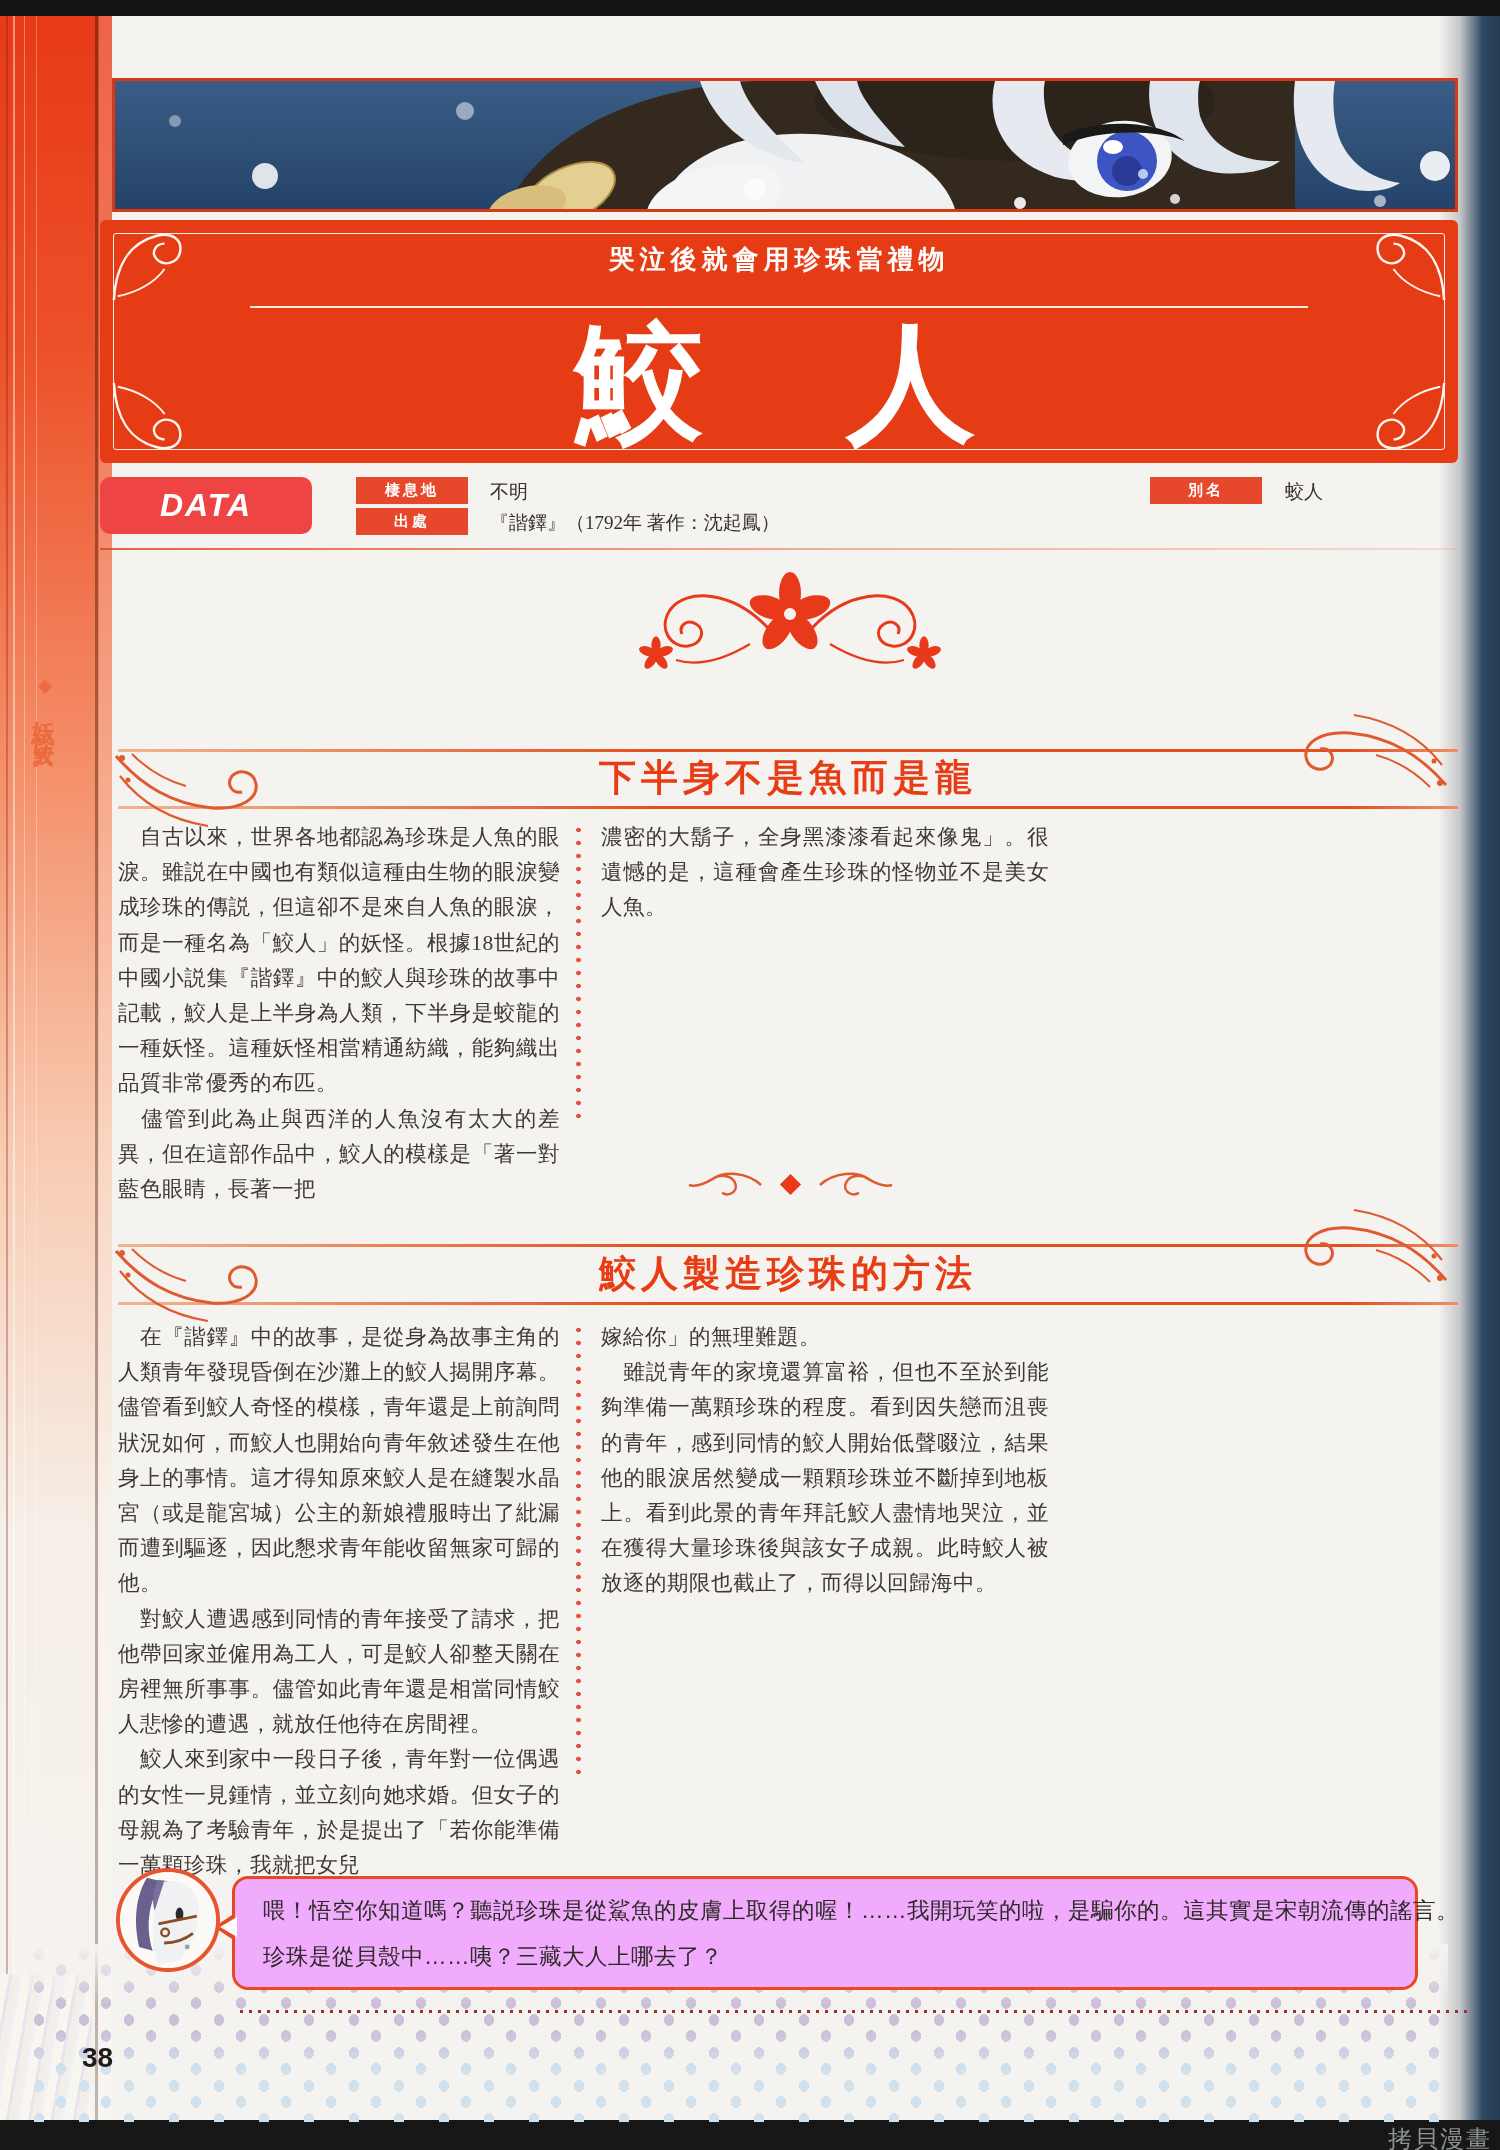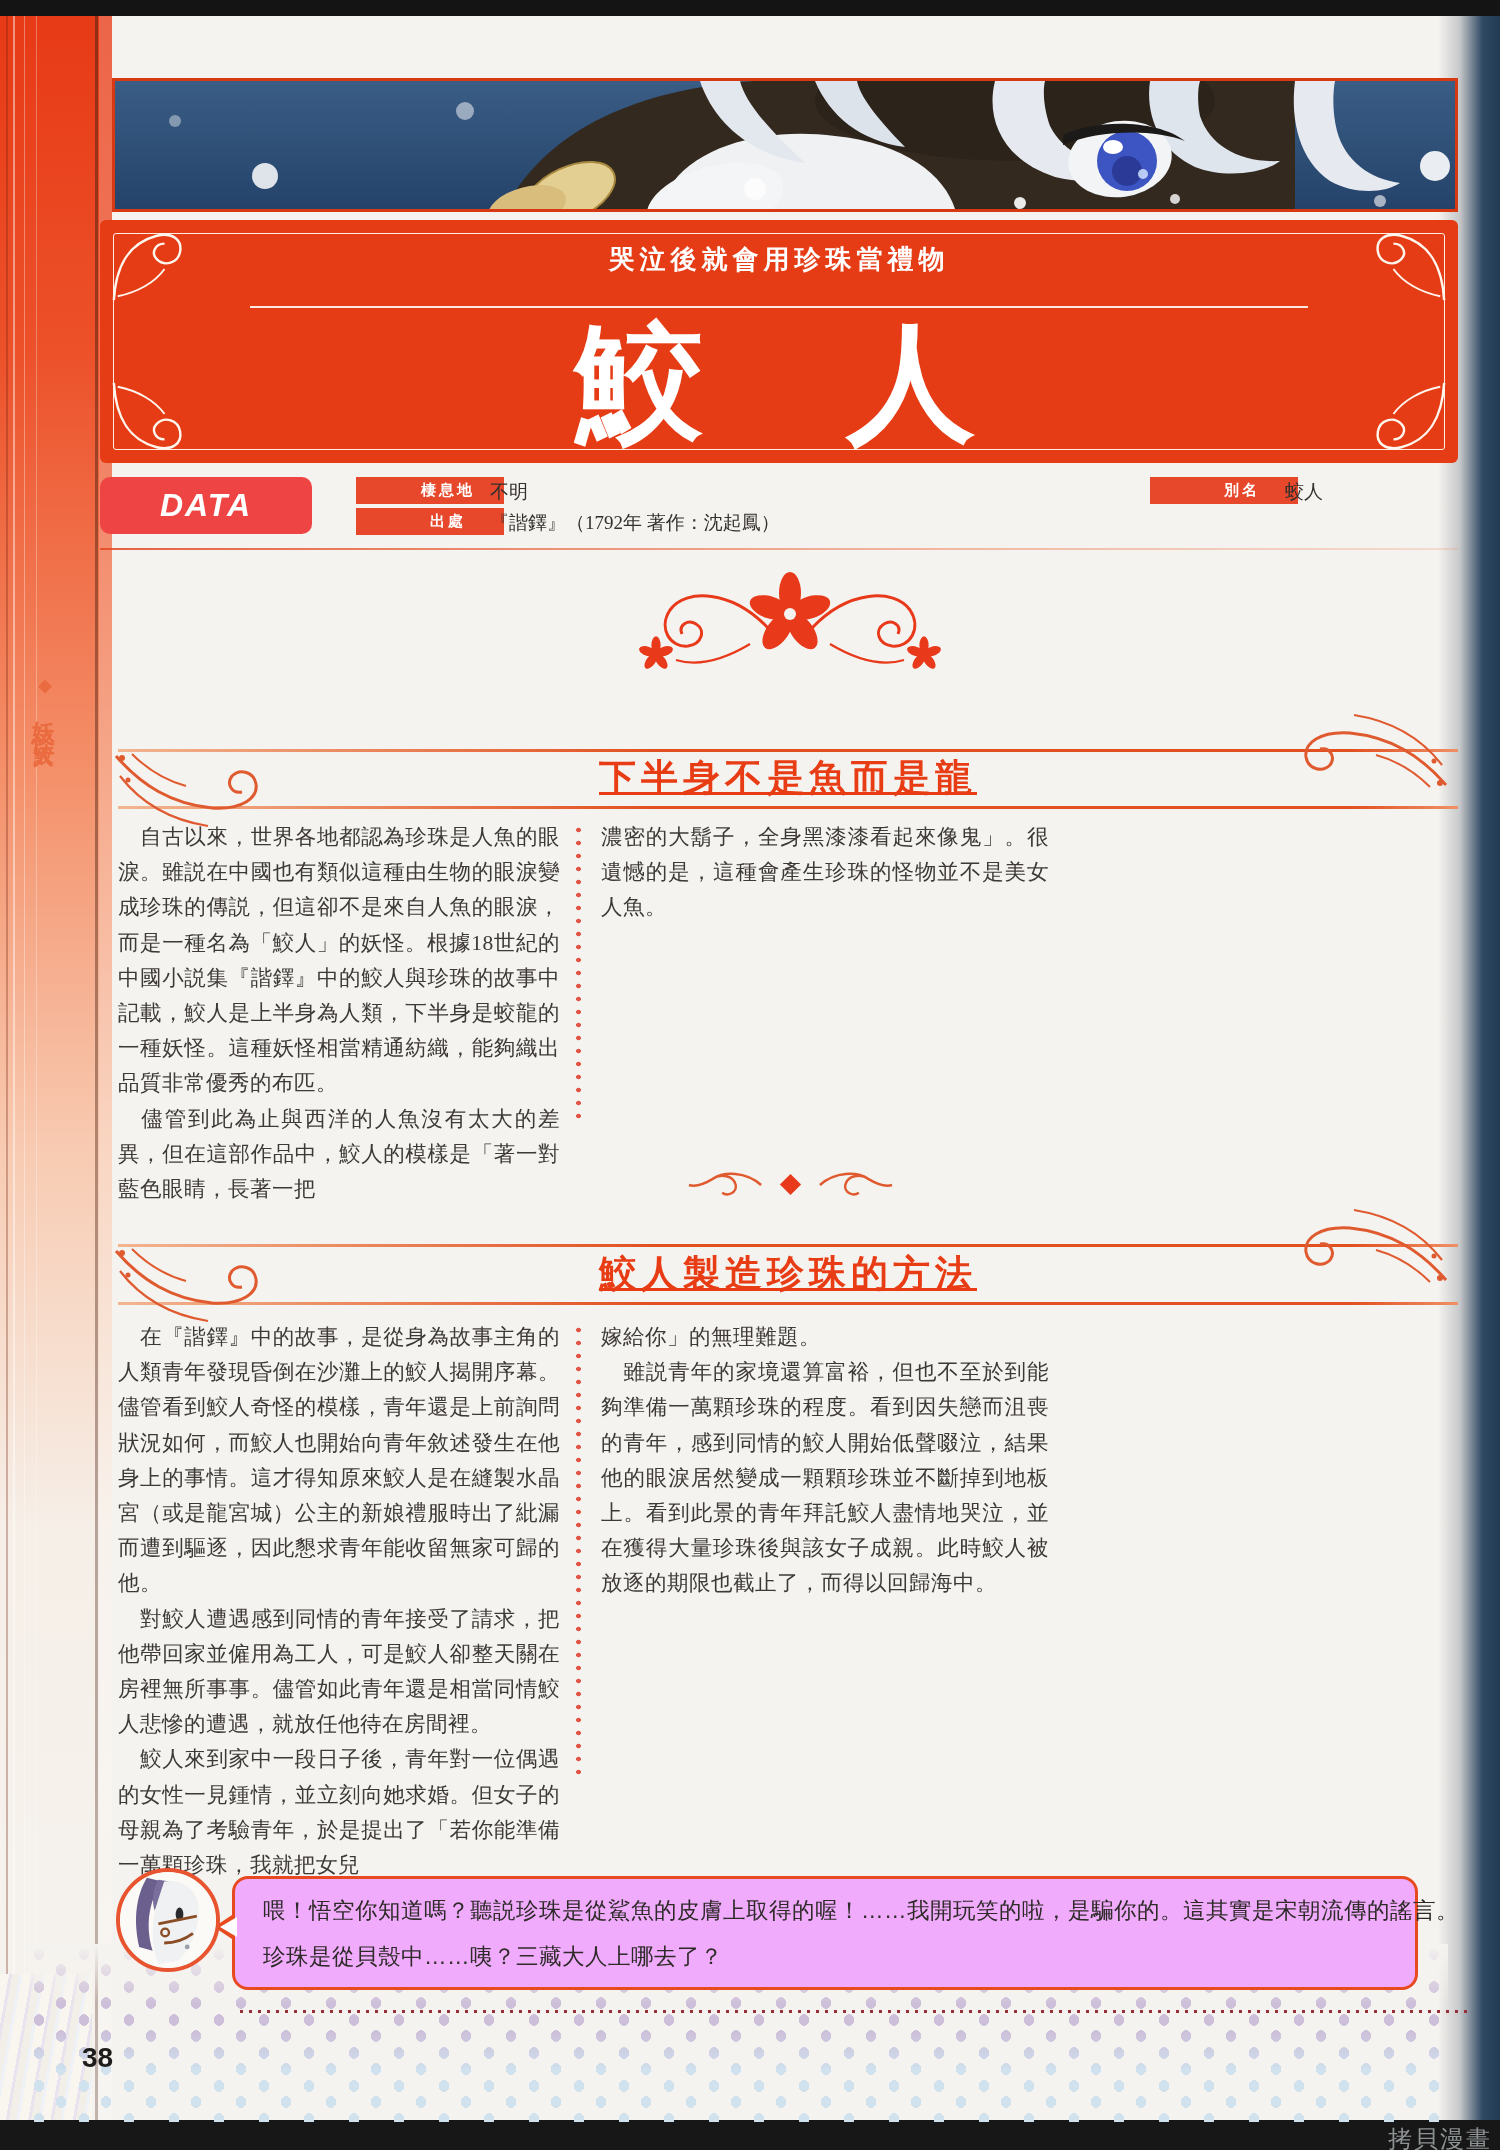--- a/index.html
+++ b/index.html
@@ -45,21 +45,21 @@
   .c-tl{left:8px;top:8px;}
   .c-tr{right:8px;top:8px;transform:scaleX(-1);}
   .c-bl{left:8px;bottom:8px;transform:scaleY(-1);}
   .c-br{right:8px;bottom:8px;transform:scale(-1,-1);}
 
   
   .data-badge{left:100px;top:477px;width:212px;height:57px;background:#ef4444;border-radius:10px;
       color:#fff;font-size:32px;font-weight:bold;font-style:italic;letter-spacing:2px;
       display:flex;align-items:center;justify-content:center;}
   .field-label{position:absolute;width:112px;height:27px;background:#e7472a;color:#fff;
-      font-size:15px;font-weight:bold;letter-spacing:3px;display:flex;align-items:center;justify-content:center;padding-left:36px;}
+      font-size:15px;font-weight:bold;letter-spacing:3px;display:flex;align-items:center;justify-content:center;}
   .fl-habitat{left:356px;top:477px;}
   .fl-source{left:356px;top:508px;}
   .fl-alias{left:1150px;top:477px;}
   .field-value{position:absolute;font-size:19px;color:#33302d;font-family:"Liberation Serif",serif;}
   .fv-habitat{left:490px;top:479px;}
   .fv-source{left:490px;top:510px;}
   .fv-alias{left:1285px;top:479px;}
   .hr-data{left:100px;top:548px;width:1358px;height:2px;
       background:linear-gradient(90deg,rgba(226,72,34,.85),rgba(236,120,80,.55) 55%,rgba(240,150,110,.25));}
 
@@ -74,21 +74,21 @@
   .flower{left:600px;top:570px;width:380px;height:112px;color:#e8391a;}
   .flower svg{width:100%;height:100%;}
 
   
   .rule{height:2.5px;background:linear-gradient(90deg,#f2b590,#e25020 40%,#e25020 92%,#ef9066);}
   .r1a{left:118px;top:749px;width:1340px;}
   .r1b{left:118px;top:806px;width:1340px;}
   .r2a{left:118px;top:1244px;width:1340px;}
   .r2b{left:118px;top:1302px;width:1340px;}
   .sec-heading{position:absolute;left:118px;width:1340px;text-align:center;color:#e83c15;
-      font-size:37px;font-weight:bold;letter-spacing:5px;text-decoration:underline;}
+      font-size:37px;font-weight:bold;letter-spacing:5px;}
   .h1{top:753px;} .h2{top:1249px;}
   .flourish{position:absolute;width:150px;height:95px;color:#e05a30;}
   .flourish svg{width:100%;height:100%;}
   .fl1-l{left:112px;top:746px;}
   .fl1-r{left:1300px;top:700px;transform:scale(-1,-1);}
   .fl2-l{left:112px;top:1241px;}
   .fl2-r{left:1300px;top:1195px;transform:scale(-1,-1);}
 
   
   .col{position:absolute;font-family:"Liberation Serif",serif;font-size:21.5px;line-height:35.2px;

